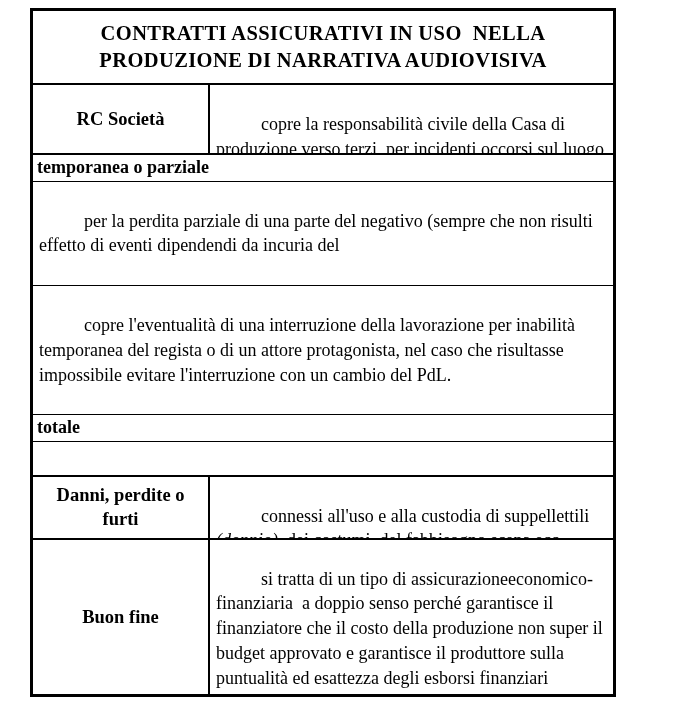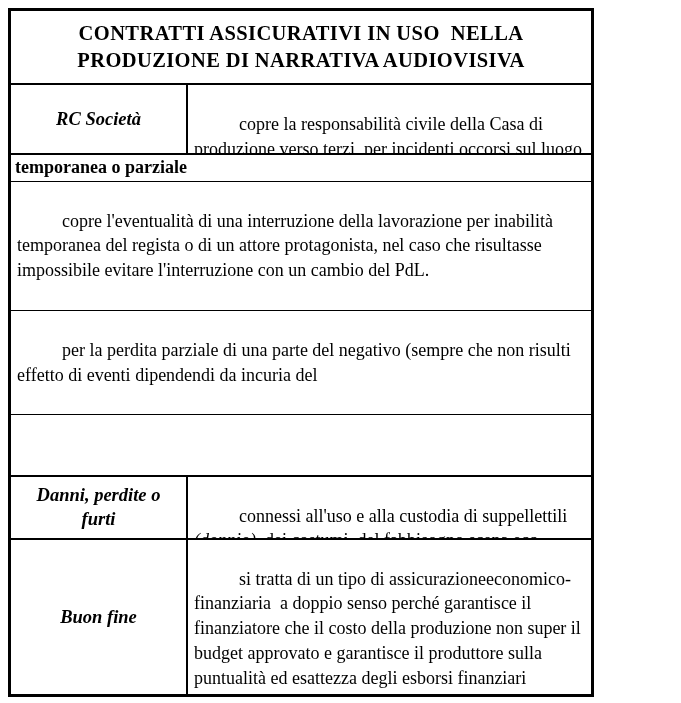--- a/index.html
+++ b/index.html
@@ -10,20 +10,21 @@
     background: #ffffff;
     color: #000000;
     font-family: "Liberation Serif", "DejaVu Serif", serif;
   }
   .page {
     width: 602px;
     height: 703px;
     padding: 8px 8px 6px 8px;
     overflow: hidden;
     background: #ffffff;
+    margin-left: 22px;
   }
   .table {
     width: 100%;
     height: 100%;
     border: 3.5px solid #000000;
     display: flex;
     flex-direction: column;
     background: #ffffff;
   }
   .title-row {
@@ -56,21 +57,20 @@
   .row-buonfine { flex: 1.2 1 152px; }
   .label-cell {
     flex: 0 0 177px;
     border-right: 2px solid #000000;
     display: flex;
     align-items: center;
     justify-content: center;
     text-align: center;
     padding: 12px 8px;
     overflow: hidden;
-    font-style: italic;
   }
   .label-text {
     font-weight: bold;
     font-size: 18.5px;
     line-height: 1.3;
   }
   .content-cell {
     flex: 1 1 auto;
     min-width: 0;
     display: flex;
@@ -121,25 +121,28 @@
           <span>copre la responsabilità civile della Casa di produzione verso terzi, per incidenti occorsi sul luogo di lavorazione oo in didendenza o in concomitanza della stessa.</span>
         </div>
       </div>
     </div>
 
     <div class="row row-interruzione">
       <div class="content-cell">
         <div class="sub-header">
           <span>temporanea o parziale</span>
         </div>
+        <div class="text-cell grow-2">
+          <span>per la perdita parziale di una parte del negativo (sempre che non risulti effetto di eventi dipendendi da incuria del</span>
+        </div>
         <div class="text-cell grow-4">
           <span>copre l'eventualità di una interruzione della lavorazione per inabilità temporanea del regista o di un attore protagonista, nel caso che risultasse impossibile evitare l'interruzione con un cambio del PdL.</span>
         </div>
-        <div class="text-cell grow-2">
-          <span>per la perdita parziale di una parte del negativo (sempre che non risulti effetto di eventi dipendendi da incuria del</span>
+        <div class="sub-header">
+          <span>totale</span>
         </div>
         <div class="text-cell grow-3">
           
         </div>
 
       </div>
     </div>
 
     <div class="row row-danni">
       <div class="label-cell">

